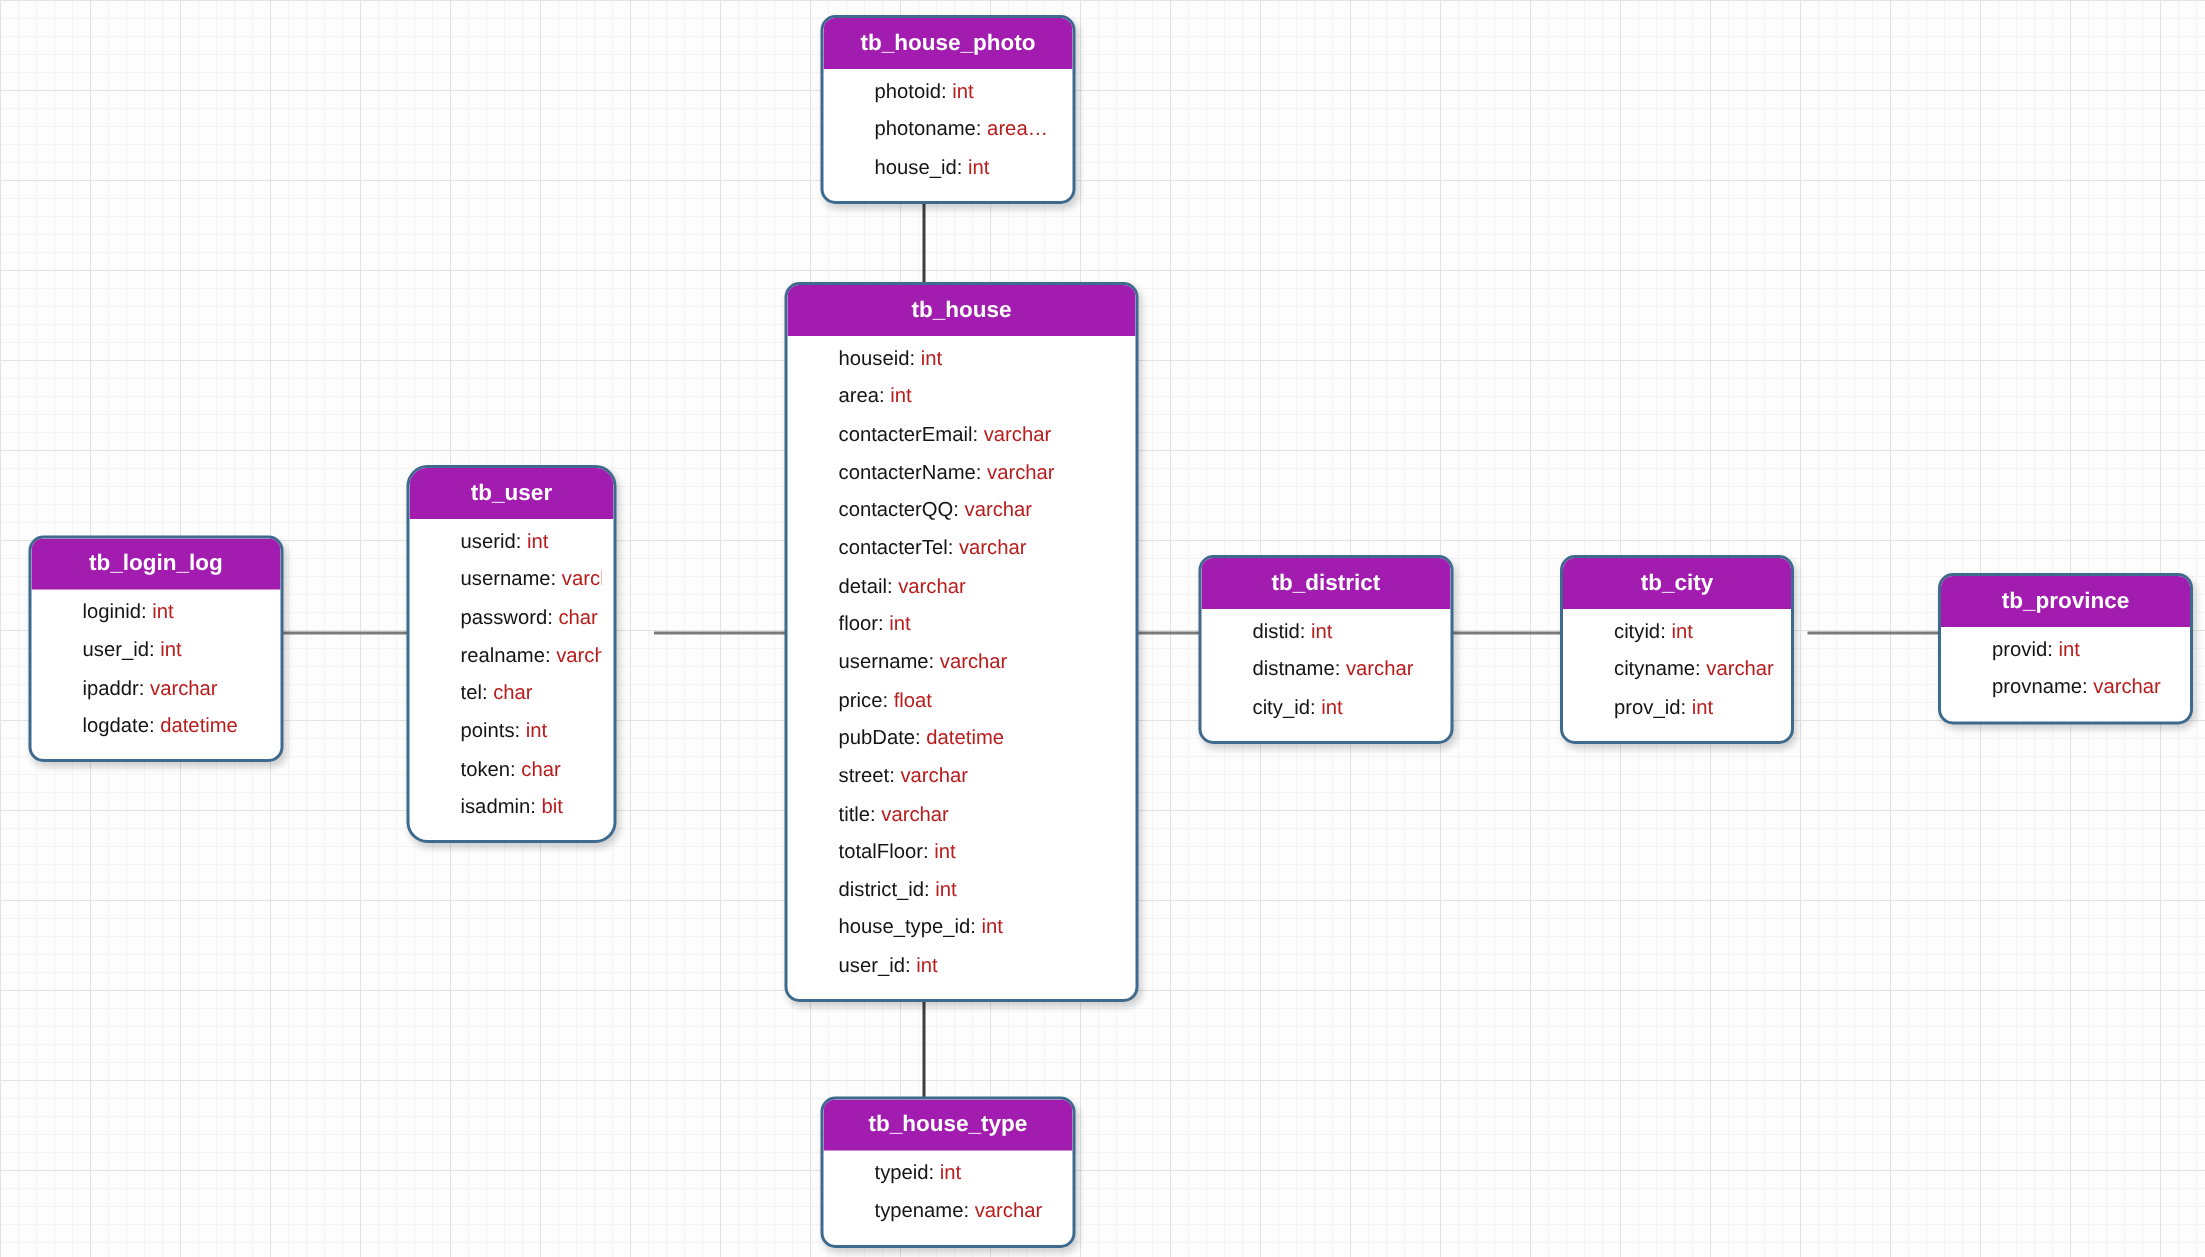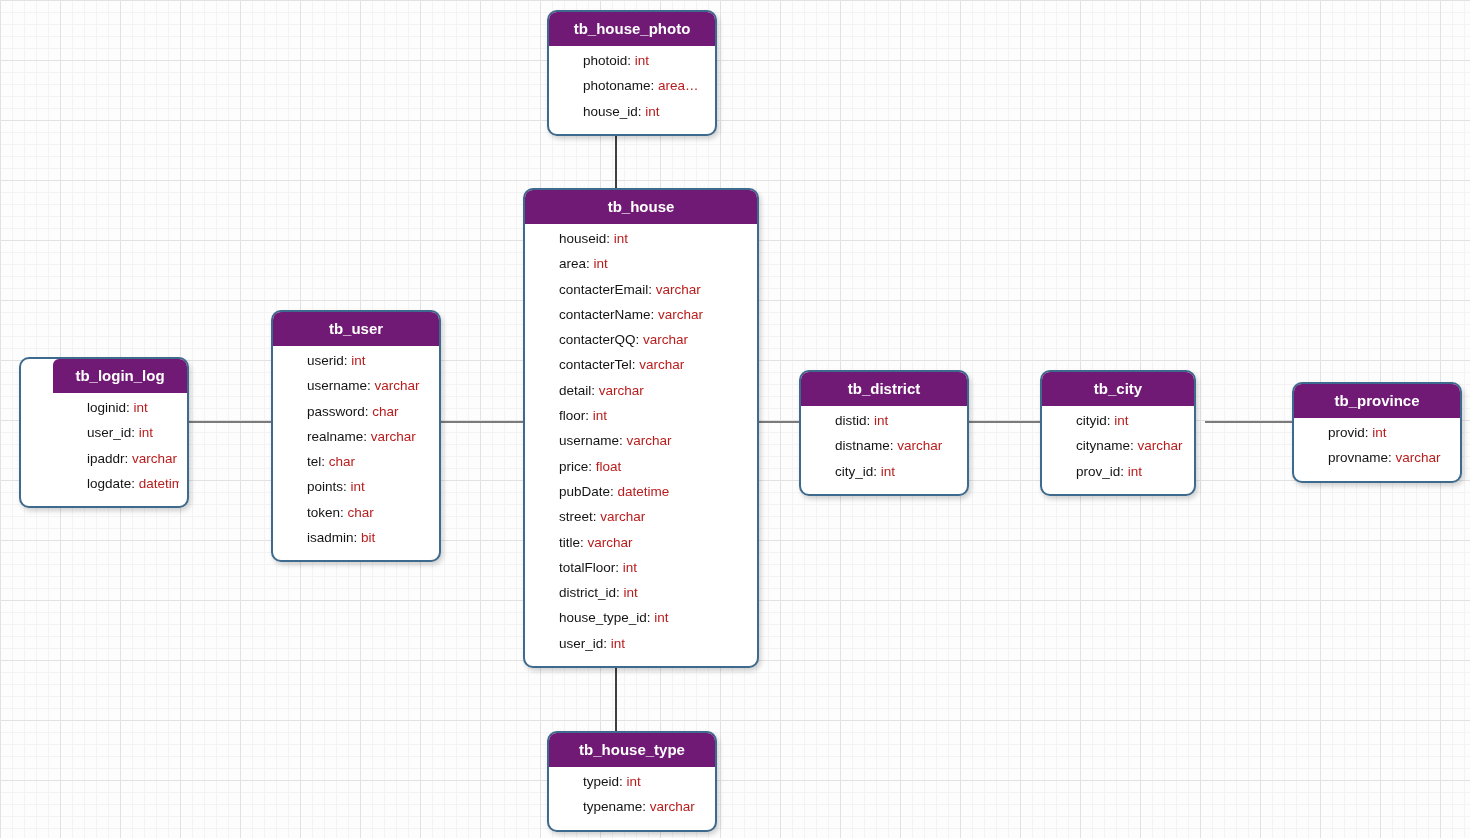--- a/index.html
+++ b/index.html
@@ -29,21 +29,21 @@
   .table-node {
     position: absolute;
     z-index: 2;
     background: #ffffff;
     border: 2px solid #3d6a8d;
     border-radius: 10px;
     box-shadow: 2px 3px 5px rgba(0,0,0,0.18);
     overflow: hidden;
   }
   .table-header {
-    background: #701a75;
+    background: #a21caf;
     color: #ffffff;
     font-size: 15px;
     font-weight: bold;
     text-align: center;
     height: 34px;
     line-height: 34px;
     border-radius: 6px 6px 0 0;
     white-space: nowrap;
     overflow: hidden;
   }
@@ -94,34 +94,34 @@
         <div class="field-row"><span class="field-name">price</span><span class="field-name">: </span><span class="field-type">float</span></div>
         <div class="field-row"><span class="field-name">pubDate</span><span class="field-name">: </span><span class="field-type">datetime</span></div>
         <div class="field-row"><span class="field-name">street</span><span class="field-name">: </span><span class="field-type">varchar</span></div>
         <div class="field-row"><span class="field-name">title</span><span class="field-name">: </span><span class="field-type">varchar</span></div>
         <div class="field-row"><span class="field-name">totalFloor</span><span class="field-name">: </span><span class="field-type">int</span></div>
         <div class="field-row"><span class="field-name">district_id</span><span class="field-name">: </span><span class="field-type">int</span></div>
         <div class="field-row"><span class="field-name">house_type_id</span><span class="field-name">: </span><span class="field-type">int</span></div>
         <div class="field-row"><span class="field-name">user_id</span><span class="field-name">: </span><span class="field-type">int</span></div>
       </div>
     </div>
-    <div class="table-node" style="left: 271px; top: 310px; width: 170px;">
+    <div class="table-node" style="left: 271px; top: 310px; width: 140px; border-radius: 14px;">
       <div class="table-header"><span>tb_user</span></div>
       <div class="table-body">
         <div class="field-row"><span class="field-name">userid</span><span class="field-name">: </span><span class="field-type">int</span></div>
         <div class="field-row"><span class="field-name">username</span><span class="field-name">: </span><span class="field-type">varchar</span></div>
         <div class="field-row"><span class="field-name">password</span><span class="field-name">: </span><span class="field-type">char</span></div>
         <div class="field-row"><span class="field-name">realname</span><span class="field-name">: </span><span class="field-type">varchar</span></div>
         <div class="field-row"><span class="field-name">tel</span><span class="field-name">: </span><span class="field-type">char</span></div>
         <div class="field-row"><span class="field-name">points</span><span class="field-name">: </span><span class="field-type">int</span></div>
         <div class="field-row"><span class="field-name">token</span><span class="field-name">: </span><span class="field-type">char</span></div>
         <div class="field-row"><span class="field-name">isadmin</span><span class="field-name">: </span><span class="field-type">bit</span></div>
       </div>
     </div>
-    <div class="table-node" style="left: 19px; top: 357px; width: 170px; padding-left: 32px;">
+    <div class="table-node" style="left: 19px; top: 357px; width: 170px;">
       <div class="table-header"><span>tb_login_log</span></div>
       <div class="table-body">
         <div class="field-row"><span class="field-name">loginid</span><span class="field-name">: </span><span class="field-type">int</span></div>
         <div class="field-row"><span class="field-name">user_id</span><span class="field-name">: </span><span class="field-type">int</span></div>
         <div class="field-row"><span class="field-name">ipaddr</span><span class="field-name">: </span><span class="field-type">varchar</span></div>
         <div class="field-row"><span class="field-name">logdate</span><span class="field-name">: </span><span class="field-type">datetime</span></div>
       </div>
     </div>
     <div class="table-node" style="left: 799px; top: 370px; width: 170px;">
       <div class="table-header"><span>tb_district</span></div>

